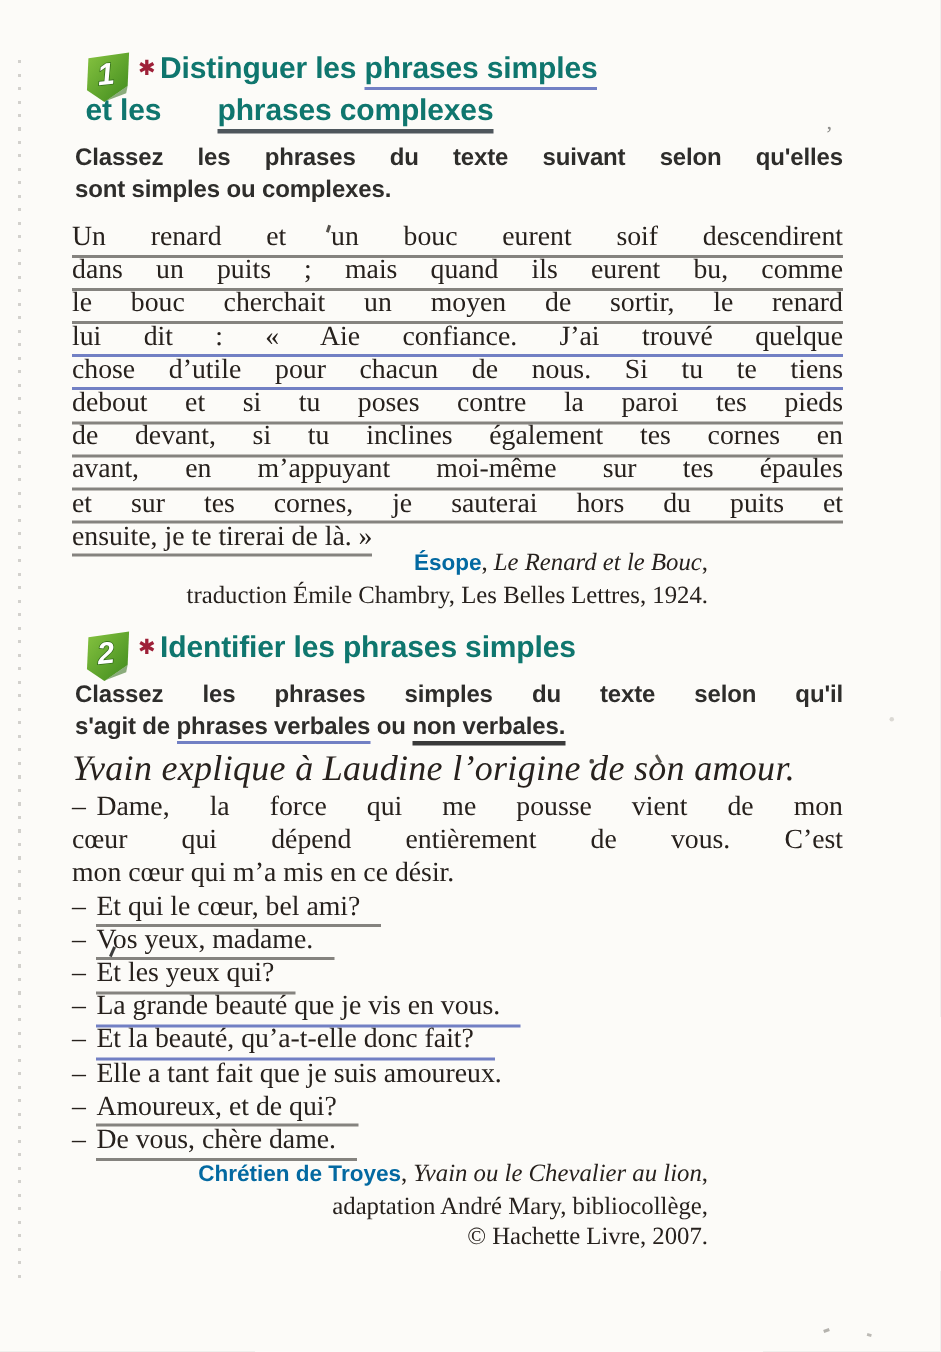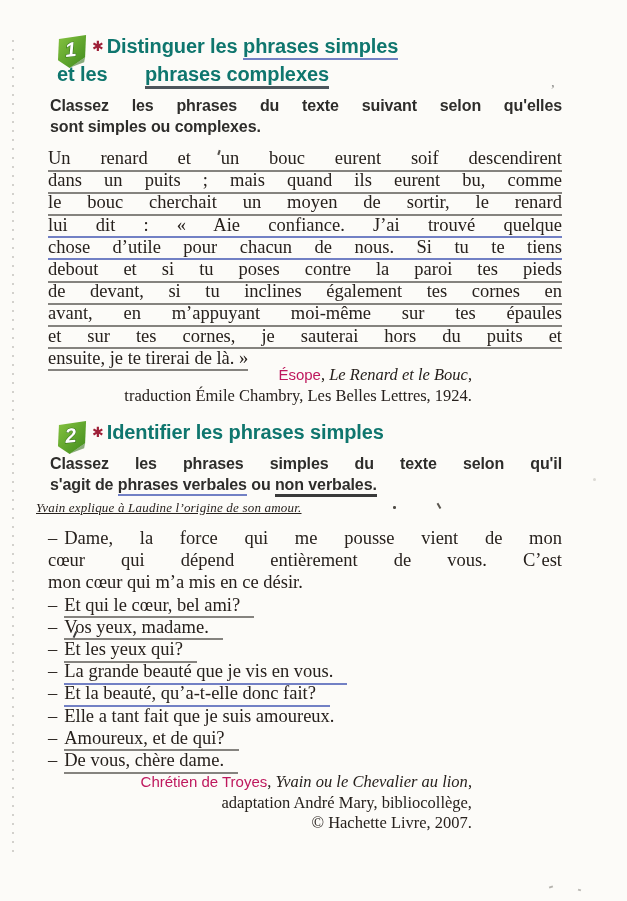--- a/index.html
+++ b/index.html
@@ -37,27 +37,27 @@
   .iu-dark { border-bottom:3px solid #3a3a3a; padding-bottom:1px; }
   
   .textblock { position:absolute; left:48px; width:514px; font-size:18.5px; line-height:22.2px; }
   .qline, .dline { white-space:normal; }
   .just { text-align:justify; text-align-last:justify; }
   .utext[data-u="gray"] { border-bottom:2px solid #85837f; padding-bottom:1.5px; }
   .utext[data-u="blue"] { border-bottom:2px solid #7280c4; padding-bottom:1.5px; }
   .dline .utext[data-u="gray"], .dline .utext[data-u="blue"] { padding-right:14px; }
   .dash { margin-right:7px; }
   .dash:empty { margin-right:0; }
-  .intro { position:absolute; left:36px; font-style:italic; font-size:13px; letter-spacing:0.2px;text-decoration:underline; }
+  .intro { position:absolute; left:48px; font-style:italic; font-size:24px; letter-spacing:0.2px; }
   
   .attribution {
     position:absolute; left:48px; width:514px; box-sizing:border-box; padding-right:90px;
     text-align:right; font-size:16.5px; line-height:20.5px; color:#27211d;
   }
-  .attr-author { font-family:"Liberation Sans","DejaVu Sans",sans-serif; font-weight:normal; font-size:15px; color:#be185d; }
+  .attr-author { font-family:"Liberation Sans","DejaVu Sans",sans-serif; font-weight:bold; font-size:15px; color:#0369a1; }
   .attr-work { font-style:italic; }
   
   .art { position:absolute; pointer-events:none; }
   .art-left-line {
     left:12px; top:40px; width:1.5px; height:815px;
     background:repeating-linear-gradient(to bottom, rgba(115,112,105,0.30) 0 2px, rgba(0,0,0,0) 2px 9px);
   }
   .art-comma { left:551px; top:74px; color:#8f8f8c; font-size:15px; font-family:"Liberation Serif",serif; }
   .art-accent-e { left:74px; top:631px; width:2px; height:7px; background:#3c3c3c; transform:rotate(24deg); }
   .art-accent-bouc { left:218px; top:150px; width:2px; height:5px; background:#55514c; transform:rotate(18deg); }

